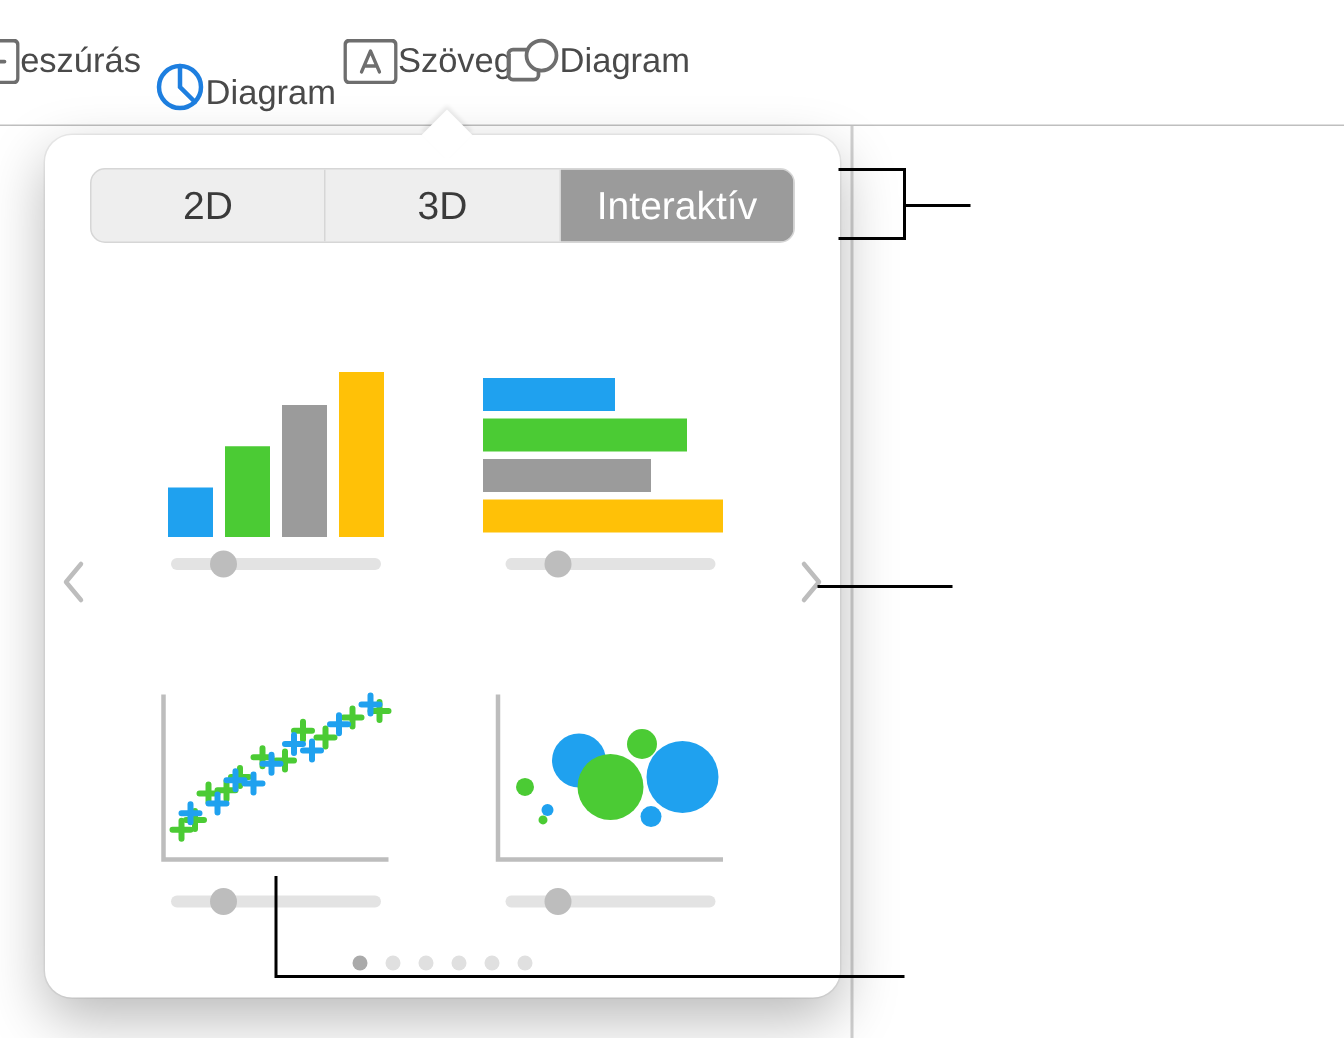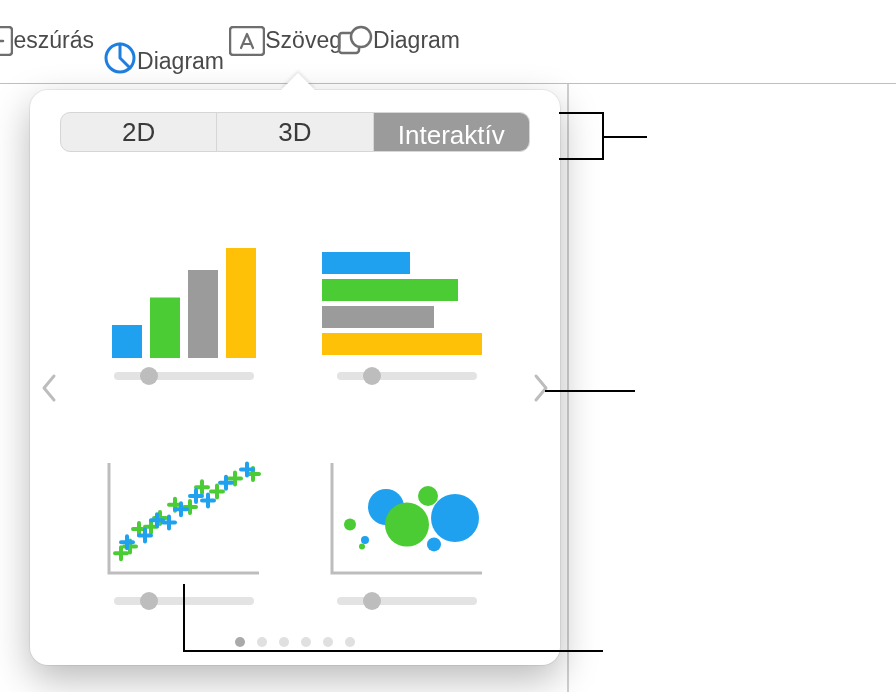--- a/index.html
+++ b/index.html
@@ -58,40 +58,39 @@
     left: 256px;
     width: 24px; height: 24px;
     background: #fff;
     transform: rotate(45deg);
     box-shadow: -2px -2px 3px rgba(0,0,0,0.08);
   }
 
   .seg {
     position: absolute;
     left: 30px; right: 30px; top: 22px;
-    height: 40px;
+    height: 50px;
     background: #eeeeee;
     border: 1px solid #d6d6d6;
     border-radius: 10px;
     display: flex;
     overflow: hidden;
   }
   .seg-btn {
     flex: 1;
     display: flex; align-items: center; justify-content: center;
     font-size: 26px;
     color: #3a3a3a;
     border-right: 1px solid #d6d6d6;
     cursor: pointer;
   }
   .seg-btn:last-child { border-right: none; }
   .seg-btn.selected {
     background: #9b9b9b;
     color: #fff;
-    align-items: flex-end;
   }
 
   .nav-arrow {
     position: absolute;
     top: 50%; transform: translateY(-20px);
     width: 30px; height: 60px;
     display: flex; align-items: center; justify-content: center;
     color: #b5b5b5;
     cursor: pointer;
     font-size: 34px;

